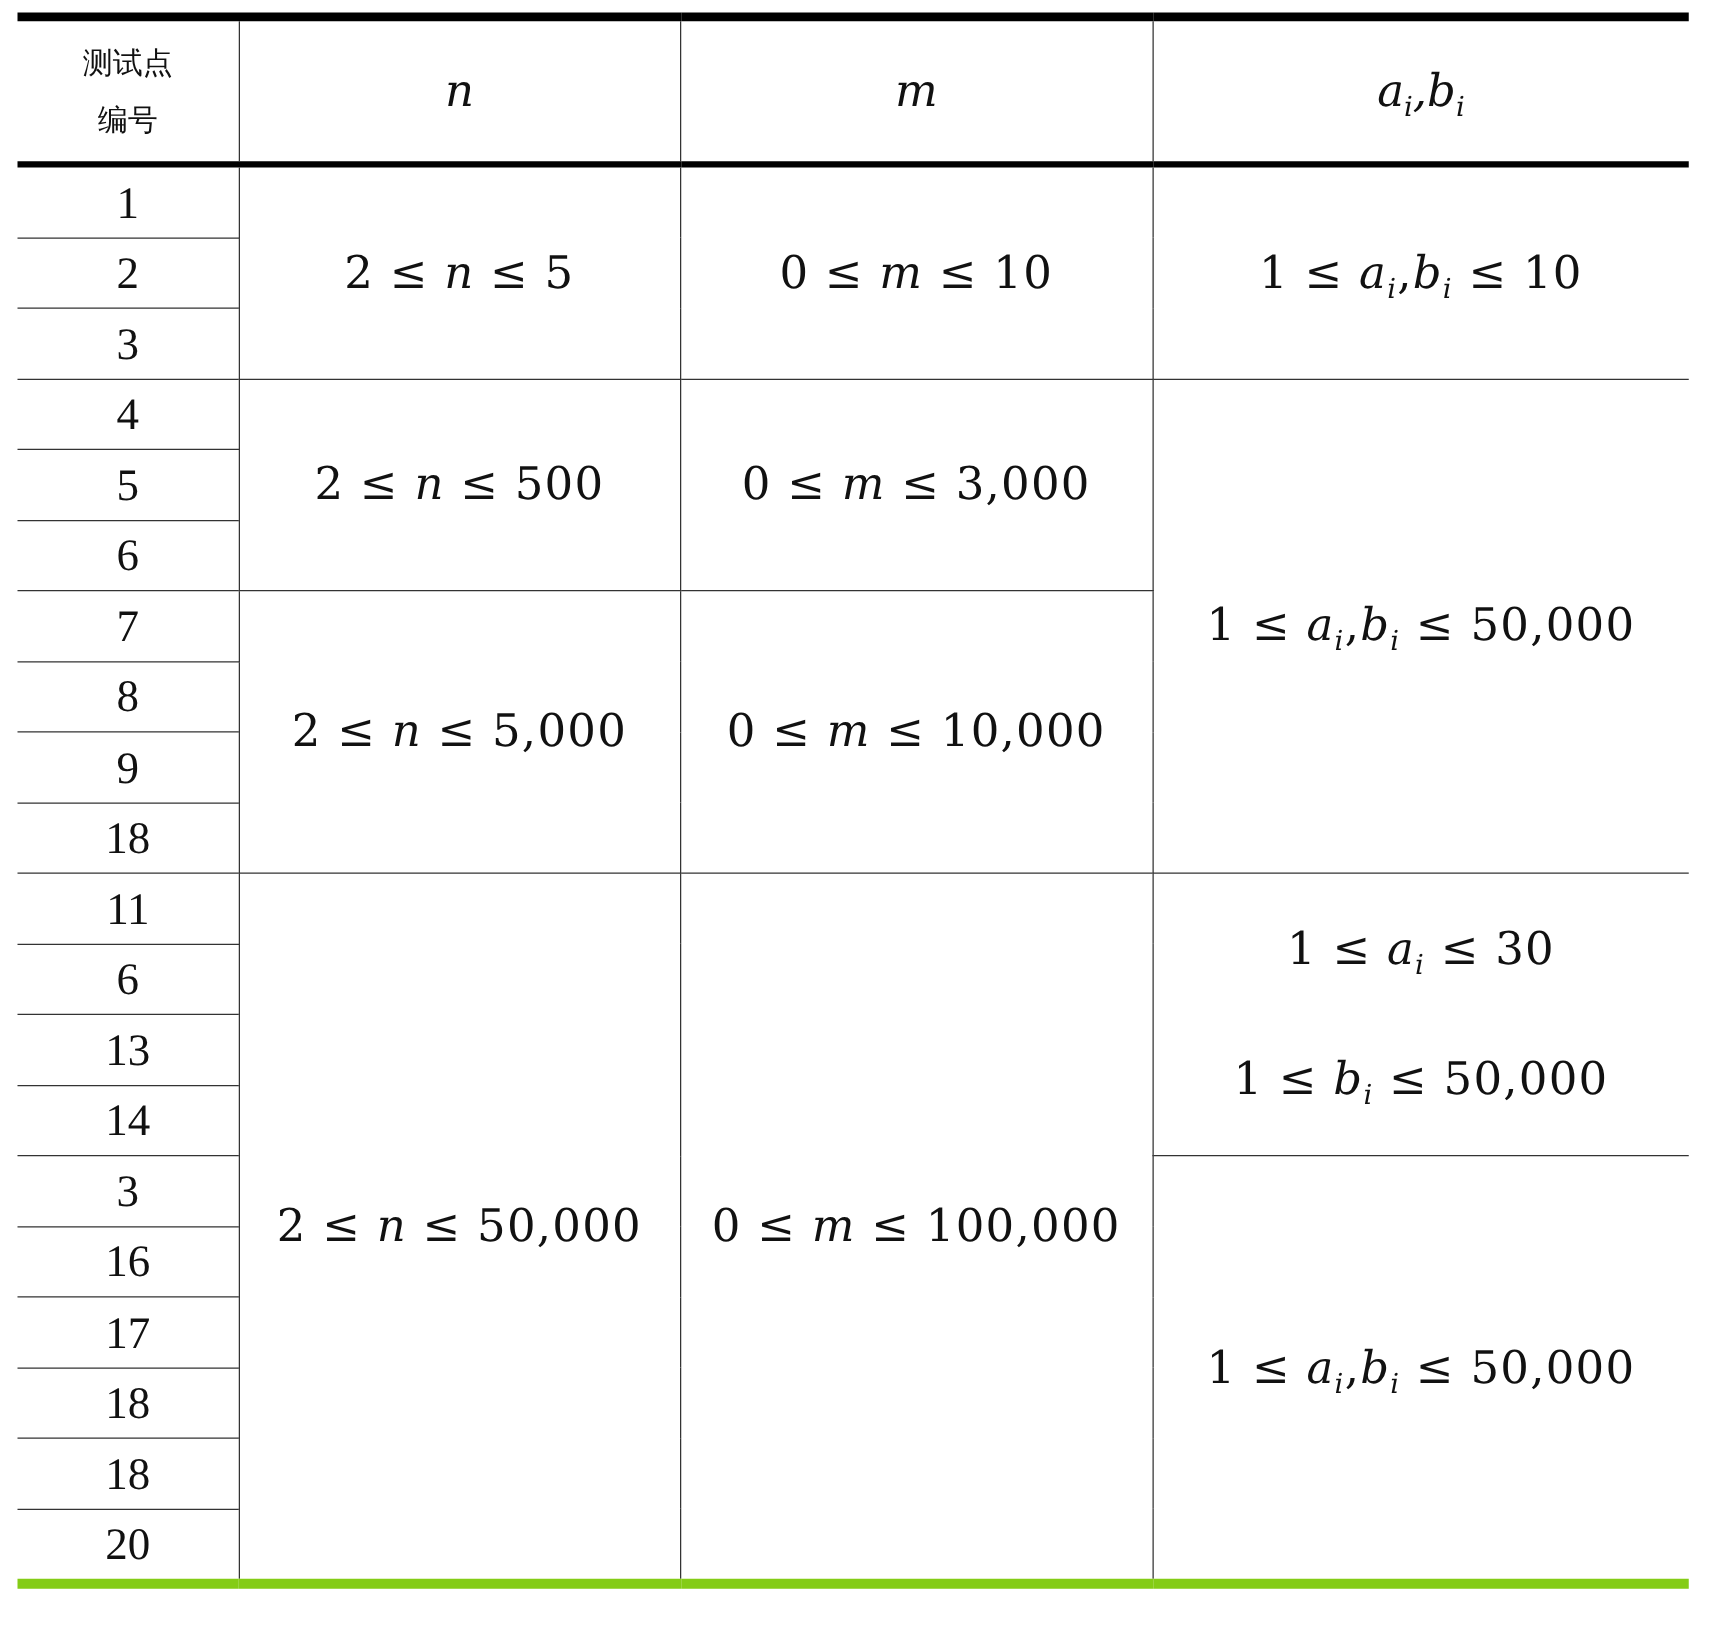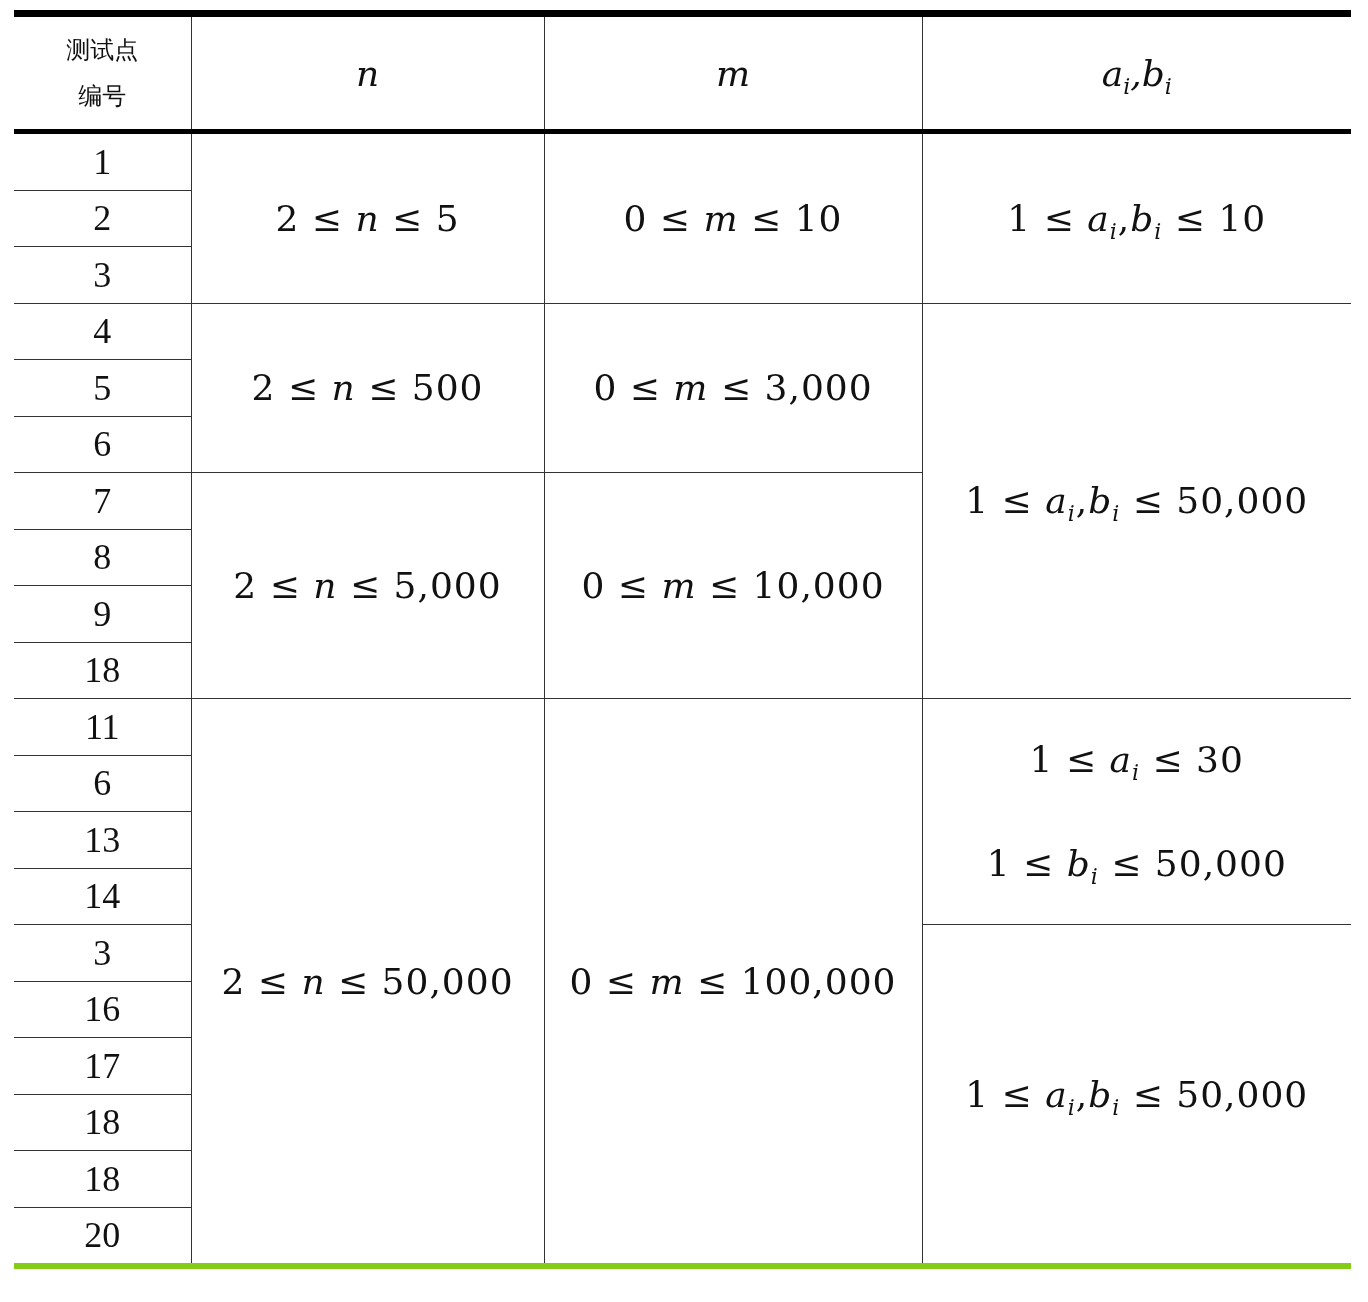--- a/index.html
+++ b/index.html
@@ -15,21 +15,21 @@
     border-right: 1.5px solid #333;
     border-top: 1.5px solid #333;
     border-bottom: 1.5px solid #333;
     text-align: center; vertical-align: middle; padding: 0;
     font-weight: normal;
   }
   .tbl tr > *:first-child { border-left: none; }
   .tbl tr > *:last-child { border-right: none; }
   .tbl thead tr:first-child th { border-top: 7px solid #000; }
   .tbl thead th { border-bottom: 5px solid #000; height: 112px; }
-  .tbl tbody tr:last-child td, .tbl td.last-row { border-bottom: 6px solid #84cc16; }
+  .tbl tbody tr:last-child td, .tbl td.last-row { border-bottom: 8px solid #84cc16; }
   .tbl tbody td { height: 55.5px; }
   .num { font-family: "Liberation Serif", "DejaVu Serif", serif; font-size: 36px; }
   .hdr-cn { font-family: "DejaVu Sans", sans-serif; font-size: 24px; line-height: 46px; }
   .math { font-size: 36px; letter-spacing: 1px; margin-left: 46px; }
   .math i { font-family: "DejaVu Serif", serif; font-style: italic; }
   .math sub { font-size: 22px; font-style: italic; vertical-align: -8px; line-height: 0; }
   .hdr-math { font-size: 36px; font-style: italic; }
   .hdr-math sub { font-size: 22px; vertical-align: -8px; line-height: 0; }
   .stack { line-height: 106px; }
 </style>

